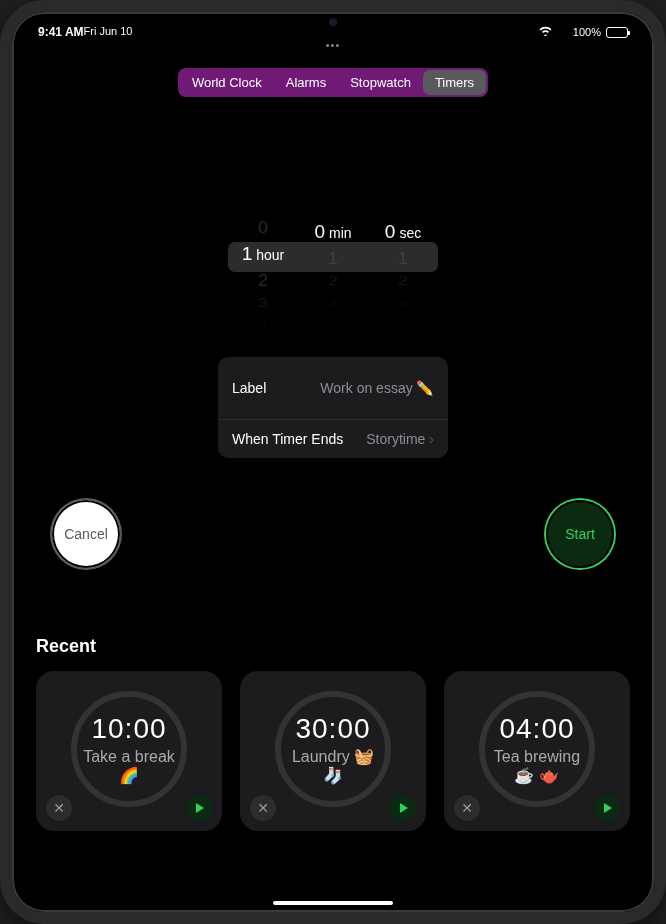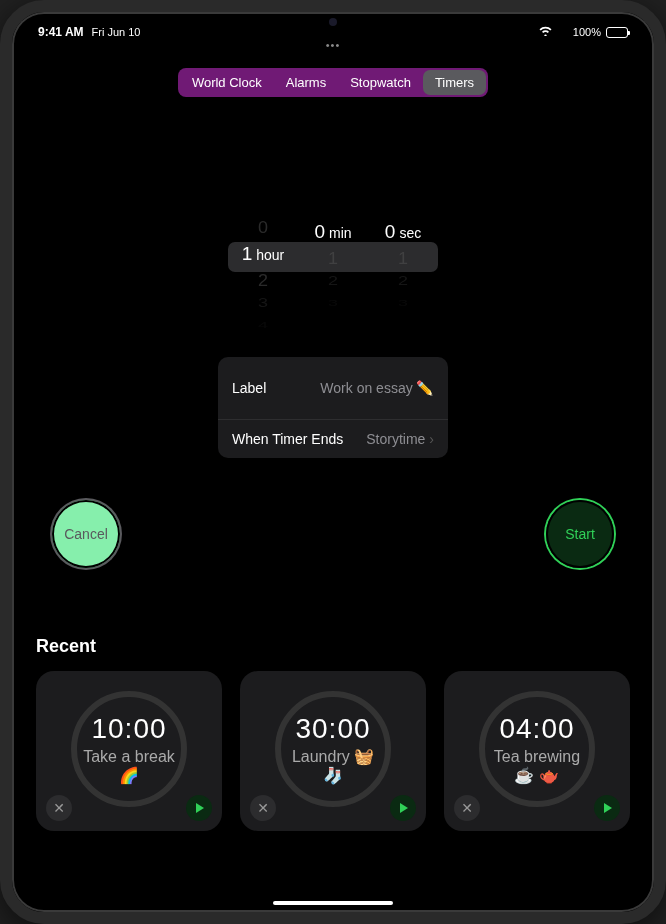--- a/index.html
+++ b/index.html
@@ -42,21 +42,21 @@
   }
   .status-bar {
     display: flex;
     justify-content: space-between;
     align-items: center;
     padding: 6px 26px 0;
     height: 34px;
     color: #fff;
     font-size: 12px;
   }
-  .status-left { display: flex; gap: 8px; align-items: center; }
+  .status-left { display: flex; align-items: flex-start; }
   .status-time { font-weight: 600; }
   .status-date { font-weight: 500; font-size: 11px; }
   .status-right { display: flex; align-items: center; gap: 5px; }
   .wifi-icon { display: inline-block; }
   .battery-text { font-size: 11px; margin-left: 15px; }
   .battery {
     width: 22px; height: 11px;
     border: 1px solid #fff; border-radius: 3px;
     position: relative;
   }
@@ -167,21 +167,21 @@
     width: 68px; height: 68px;
     border-radius: 50%;
     display: flex;
     align-items: center;
     justify-content: center;
     font-size: 14px;
     box-shadow: inset 0 0 0 2px #000, 0 0 0 2px currentColor;
     cursor: pointer;
   }
   .btn-cancel {
-    background: #86efac;
+    background: #ffffff;
     color: #5a5a5e;
   }
   .btn-start {
     background: #0a2a12;
     color: #30d158;
   }
 
   .recent-section {
     padding: 0 24px;
     margin-top: 68px;

